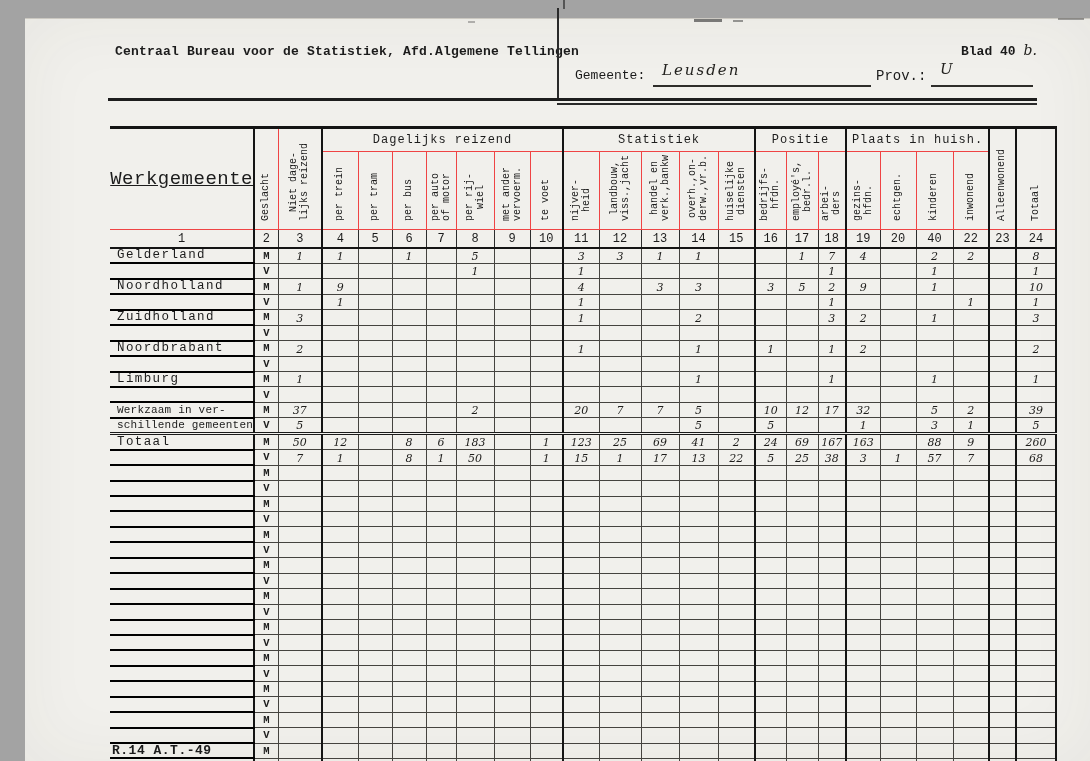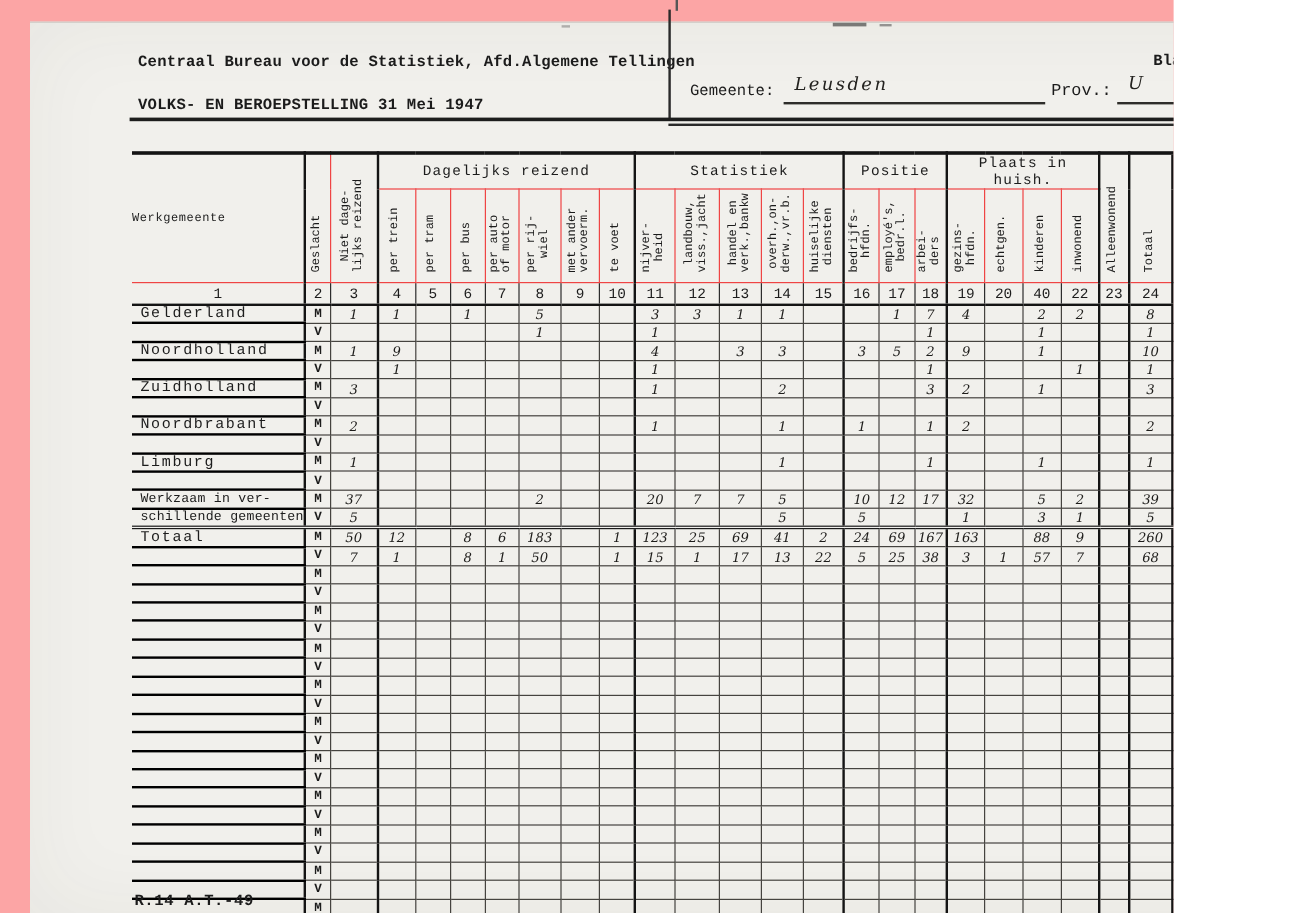--- a/index.html
+++ b/index.html
@@ -1,18 +1,18 @@
 <!DOCTYPE html>
 <html><head>
 <meta charset="utf-8">
 <style>
   html,body { margin:0; padding:0; }
   .canvas {
-    position:relative; width:978px; height:761px; overflow:hidden;
-    background:#fca5a5;
+    position:relative; width:1090px; height:761px; overflow:hidden;
+    background:#a3a3a3;
     font-family:"Liberation Mono","DejaVu Sans Mono",monospace;
     color:#1c1c1c;
   }
   .paper {
     position:absolute; left:25px; top:18px; width:1065px; height:743px;
     background:#f1f0ec;
     border-top:1px solid #ccc9c2;
     box-shadow:inset 0 0 70px rgba(60,55,40,0.05);
   }
   .typed { position:absolute; white-space:nowrap; color:#1b1b1b; }
@@ -45,21 +45,21 @@
     border-top:3px solid #141414;
     border-bottom:2.5px solid #141414;
     border-right:2px solid #141414;
   }
   #ftable th, #ftable td { padding:0; overflow:hidden; }
   #ftable thead th {
     border:1px solid #ef4444; font-weight:normal; background:transparent;
   }
   th.wgh {
     border-left:none !important; border-top:none;
-    font-size:10px; letter-spacing:0.5px; text-align:left; vertical-align:middle;
+    font-size:19px; letter-spacing:0.5px; text-align:right; vertical-align:middle;text-decoration:underline;
   }
   th.grouph { height:22px; font-size:12px; letter-spacing:1px; text-align:center; vertical-align:middle; }
   th.vth { vertical-align:bottom; text-align:center; }
   tr.vrow { height:78px; }
   .vtext {
     writing-mode:vertical-rl; transform:rotate(180deg);
     white-space:pre-line;
     font-size:10px; line-height:10.5px; letter-spacing:0;
     display:inline-block; margin-bottom:3px; color:#1b1b1b;
   }
@@ -96,21 +96,20 @@
 <div class="canvas">
   <div class="paper"></div>
 
   <div class="artifact" style="left:563px;top:0;width:2px;height:9px;background:#555;"></div>
   <div class="artifact" style="left:694px;top:19px;width:28px;height:2.5px;opacity:.65;"></div>
   <div class="artifact" style="left:733px;top:20px;width:10px;height:2px;opacity:.5;"></div>
   <div class="artifact" style="left:1058px;top:18px;width:26px;height:2px;opacity:.45;"></div>
   <div class="artifact" style="left:468px;top:21px;width:7px;height:2px;opacity:.35;"></div>
 
   <div class="typed hdr1">Centraal Bureau voor de Statistiek, Afd.Algemene Tellingen</div>
-  <div class="typed hdr2">VOLKS- EN BEROEPSTELLING 31 Mei 1947</div>
   <div class="vdiv"></div>
 
   <div class="typed blad">
     <span>Blad 40</span>
     <span class="hw">b.</span>
   </div>
 
   <div class="typed gemlab">Gemeente:</div>
   <div class="typed hw gemval">Leusden</div>
   <div class="gemline"></div>

